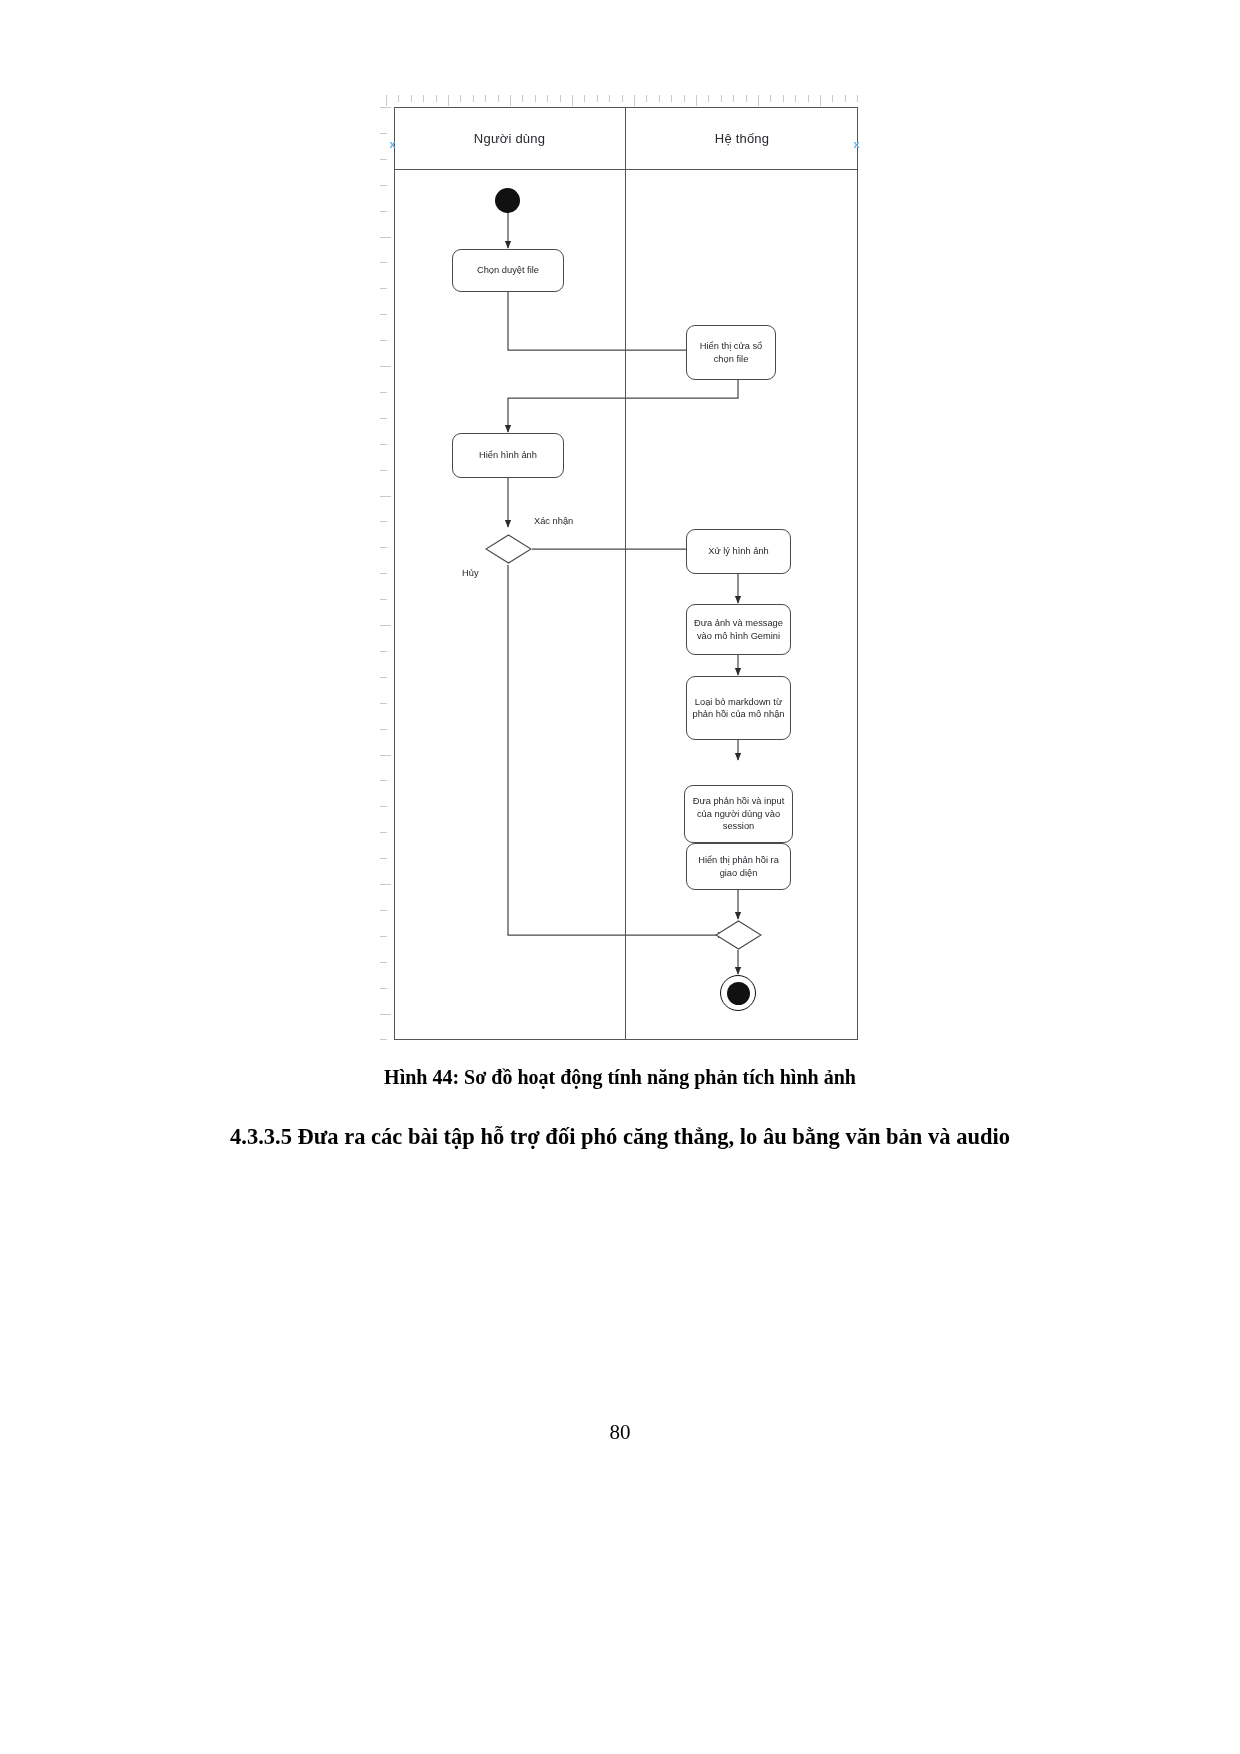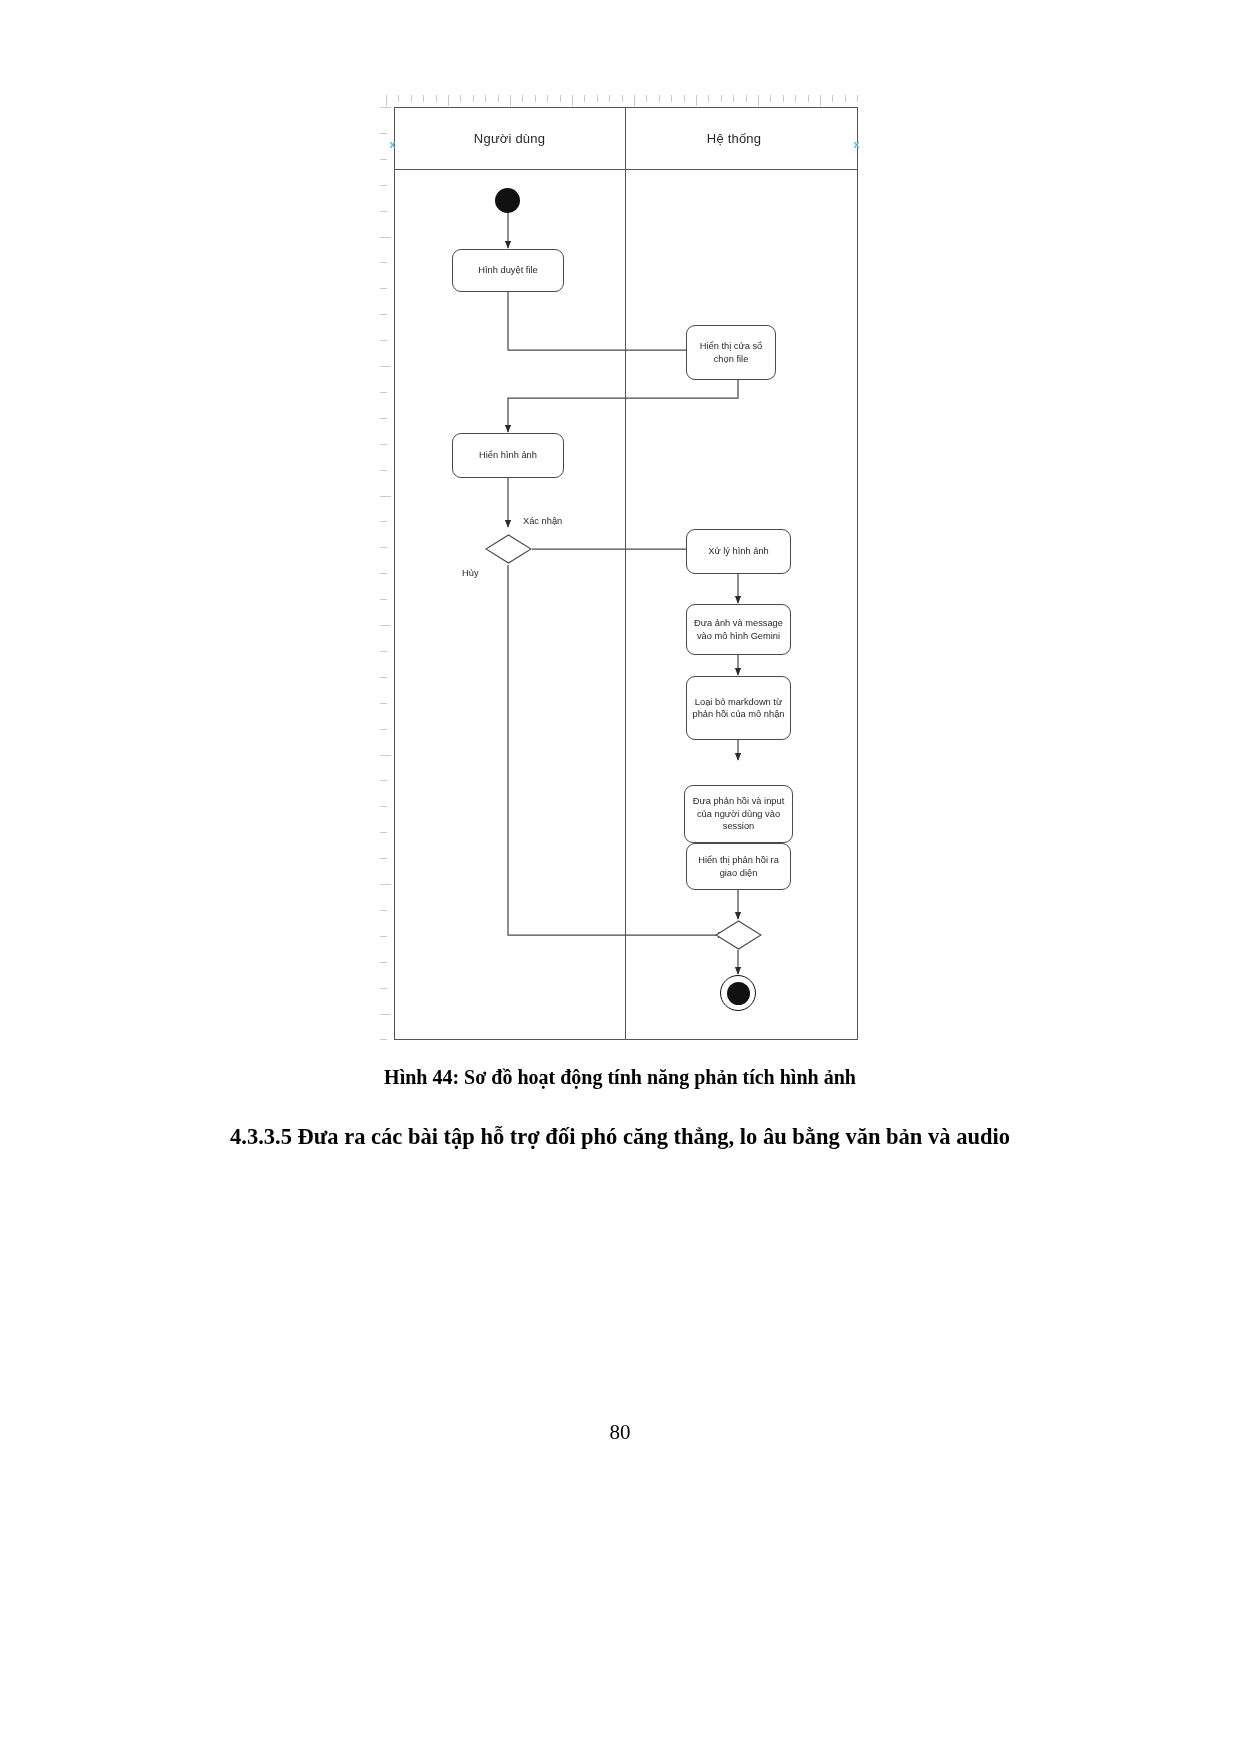--- a/index.html
+++ b/index.html
@@ -84,21 +84,21 @@
   .lane-title {
     position: absolute;
     top: 36px;
     font-family: "Liberation Sans", sans-serif;
     font-size: 13px;
     color: #26282c;
     text-align: center;
     letter-spacing: 0.2px;
   }
   #lane-title-user { left: 8px; width: 231px; }
-  #lane-title-system { left: 232px; width: 232px; }
+  #lane-title-system { left: 240px; width: 232px; }
 
   
   .lane-anchor {
     position: absolute;
     top: 45px;
     width: 9px;
     height: 9px;
     color: #5cb3e8;
     font-family: "Liberation Sans", sans-serif;
     font-size: 11px;
@@ -333,31 +333,31 @@
       <line x1="352" y1="724" x2="352" y2="747" marker-end="url(#arrow)"></line>
 
       <line x1="352" y1="795" x2="352" y2="824" marker-end="url(#arrow)"></line>
 
       <line x1="352" y1="855" x2="352" y2="879" marker-end="url(#arrow)"></line>
     </g>
   </svg>
 
   <div class="start-node" style="left:109px; top:93px;"></div>
 
-  <div class="node" style="left:66px; top:154px; width:112px; height:43px;">Hình duyệt file</div>
+  <div class="node" style="left:66px; top:154px; width:112px; height:43px;">Chọn duyệt file</div>
 
   <div class="node" style="left:66px; top:338px; width:112px; height:45px;">Hiển hình ảnh</div>
 
   <div class="diamond" style="left:99px; top:439px;">
     <svg width="47" height="30" viewBox="0 0 47 30">
       <polygon points="23.5,1 46,15 23.5,29 1,15" fill="#ffffff" stroke="#4a4a4a" stroke-width="1.2"></polygon>
     </svg>
   </div>
 
-  <div class="edge-label" style="left:137px; top:421px;">Xác nhận</div>
+  <div class="edge-label" style="left:148px; top:421px;">Xác nhận</div>
   <div class="edge-label" style="left:76px; top:473px;">Hủy</div>
 
   <div class="node" style="left:300px; top:230px; width:90px; height:55px;">Hiển thị cửa sổ chọn file</div>
 
   <div class="node" style="left:300px; top:434px; width:105px; height:45px;">Xử lý hình ảnh</div>
 
   <div class="node" style="left:300px; top:509px; width:105px; height:51px;">Đưa ảnh và message vào mô hình Gemini</div>
 
   <div class="node" style="left:300px; top:581px; width:105px; height:64px;">Loại bỏ markdown từ phản hồi của mô nhận</div>
 

